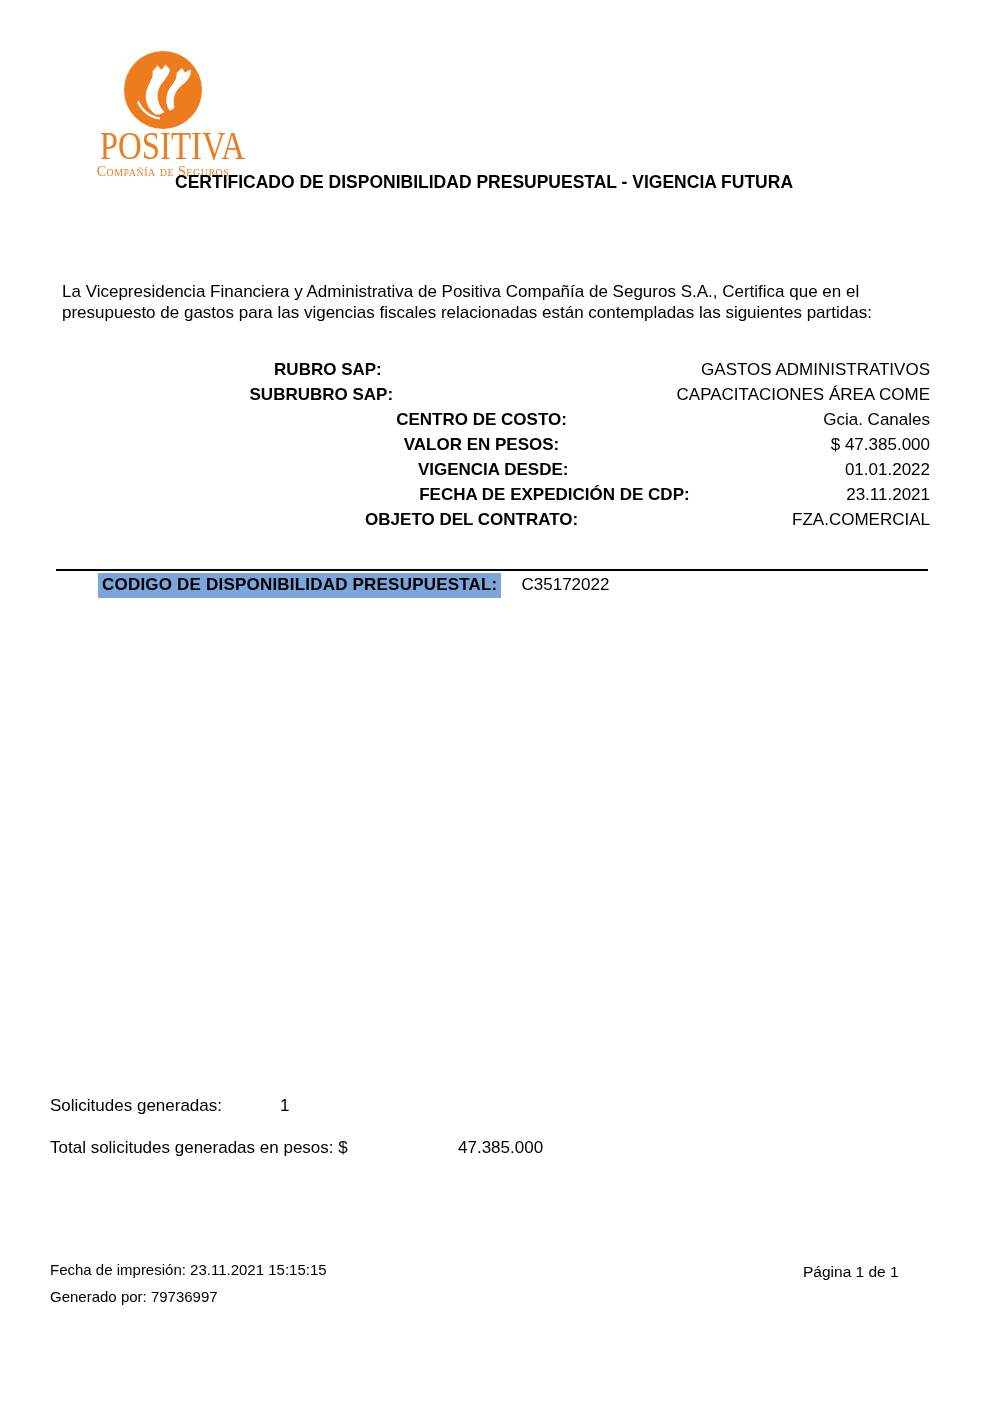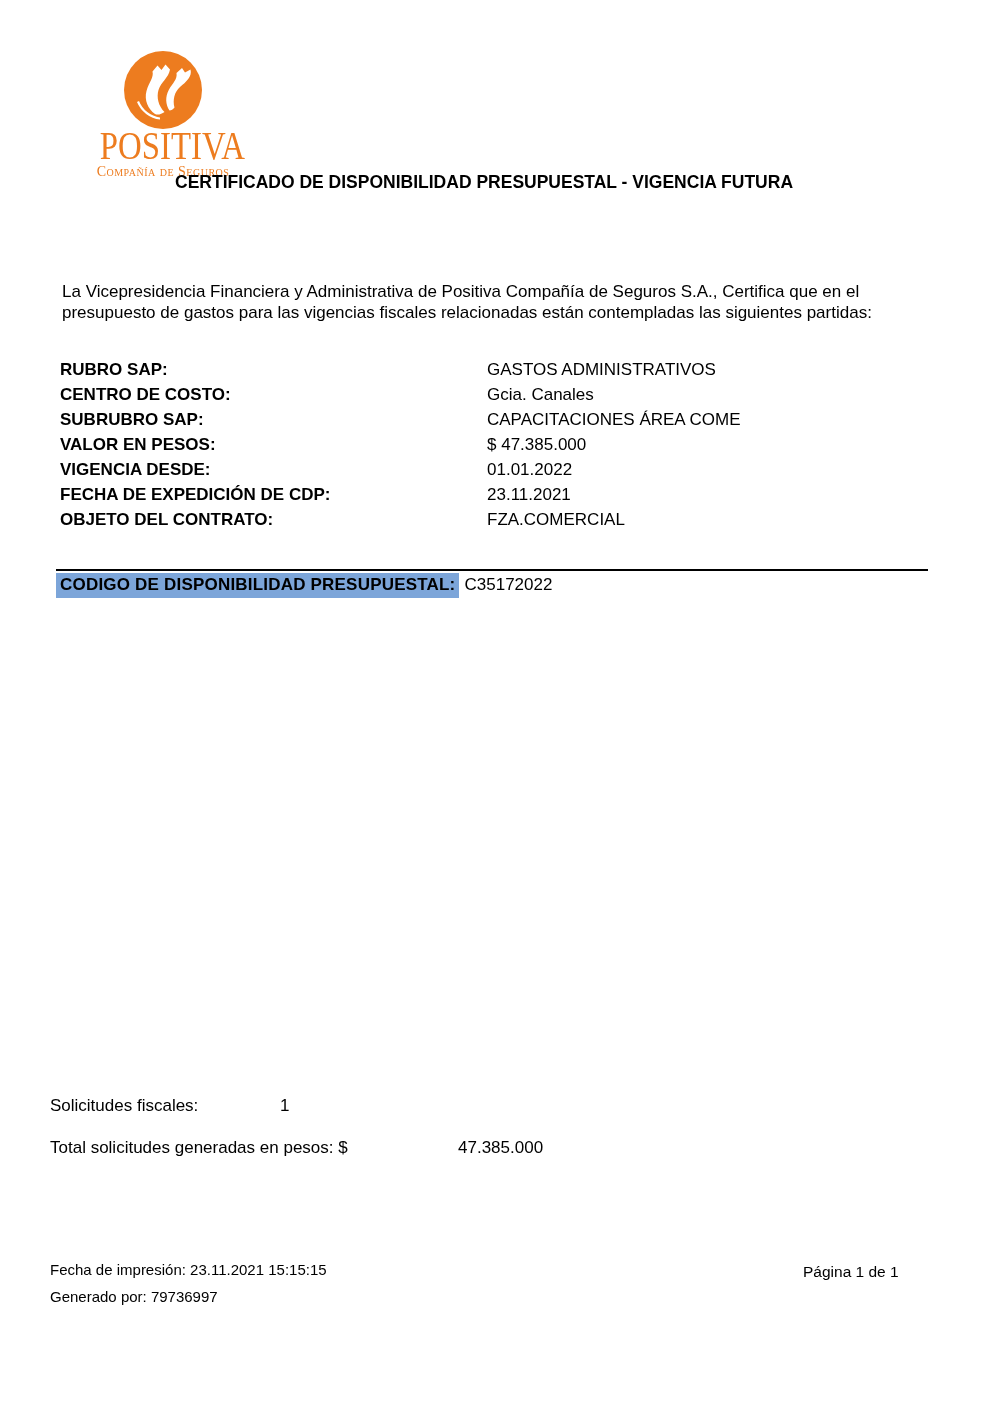--- a/index.html
+++ b/index.html
@@ -64,21 +64,21 @@
   }
   .intro div { white-space: nowrap; }
   
   .fields {
     position: absolute;
     left: 60px;
     top: 357px;
     width: 870px;
     font-size: 17px;
   }
-  .field-row { display: flex; line-height: 25px; }
+  .field-row { display: flex; line-height: 25px; justify-content: flex-end; }
   .field-label {
     width: 427px;
     flex: 0 0 427px;
     font-weight: bold;
     white-space: nowrap;
   }
   .field-value { white-space: nowrap; }
   
   .rule {
     position: absolute;
@@ -95,22 +95,23 @@
     font-size: 17px;
     line-height: 22px;
     white-space: nowrap;
   }
   .cdp-label {
     display: inline-block;
     background: var(--highlight, #7CA5D9);
     font-weight: bold;
     padding: 1px 4px 2px 4px;
     letter-spacing: 0.2px;
-  }
-  .cdp-value { padding-left: 5px; }
+    margin-left: 42px;
+  }
+  .cdp-value { padding-left: 20px; }
   
   .solicitudes-row {
     position: absolute;
     left: 50px;
     top: 1096px;
     font-size: 17px;
     white-space: nowrap;
   }
   .solicitudes-row .lbl { display: inline-block; width: 230px; }
   .total-row {
@@ -164,26 +165,26 @@
     <div>La Vicepresidencia Financiera y Administrativa de Positiva Compañía de Seguros S.A., Certifica que en el</div>
     <div>presupuesto de gastos para las vigencias fiscales relacionadas están contempladas las siguientes partidas:</div>
   </div>
 
   <div class="fields">
     <div class="field-row">
       <div class="field-label">RUBRO SAP:</div>
       <div class="field-value">GASTOS ADMINISTRATIVOS</div>
     </div>
     <div class="field-row">
+      <div class="field-label">SUBRUBRO SAP:</div>
+      <div class="field-value">CAPACITACIONES ÁREA COME</div>
+    </div>
+    <div class="field-row">
       <div class="field-label">CENTRO DE COSTO:</div>
       <div class="field-value">Gcia. Canales</div>
-    </div>
-    <div class="field-row">
-      <div class="field-label">SUBRUBRO SAP:</div>
-      <div class="field-value">CAPACITACIONES ÁREA COME</div>
     </div>
     <div class="field-row">
       <div class="field-label">VALOR EN PESOS:</div>
       <div class="field-value">$ 47.385.000</div>
     </div>
     <div class="field-row">
       <div class="field-label">VIGENCIA DESDE:</div>
       <div class="field-value">01.01.2022</div>
     </div>
     <div class="field-row">
@@ -198,21 +199,21 @@
     </div>
   </div>
 
   <div class="rule"></div>
 
   <div class="cdp-row">
     <span class="cdp-label">CODIGO DE DISPONIBILIDAD PRESUPUESTAL:</span><span class="cdp-value">C35172022</span>
   </div>
 
   <div class="solicitudes-row">
-    <span class="lbl">Solicitudes fiscales:</span><span>1</span>
+    <span class="lbl">Solicitudes generadas:</span><span>1</span>
   </div>
   <div class="total-row">
     <span class="lbl">Total solicitudes generadas en pesos: $</span><span>47.385.000</span>
   </div>
 
   <div class="generated-by">Generado por: 79736997</div>
   <div class="print-date">Fecha de impresión: 23.11.2021 15:15:15</div>
   <div class="page-number">Página 1 de 1</div>
 
 </div>

